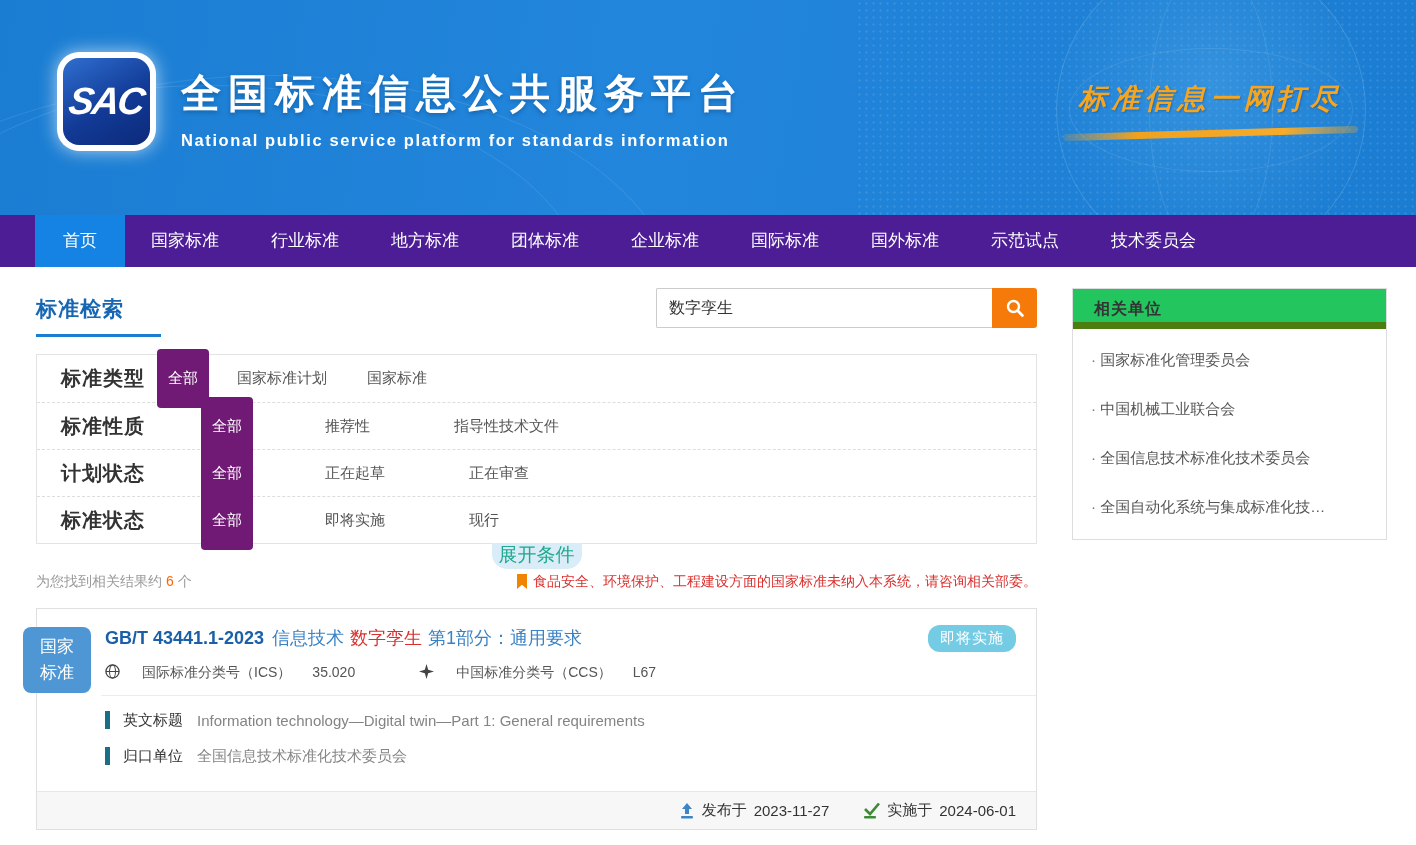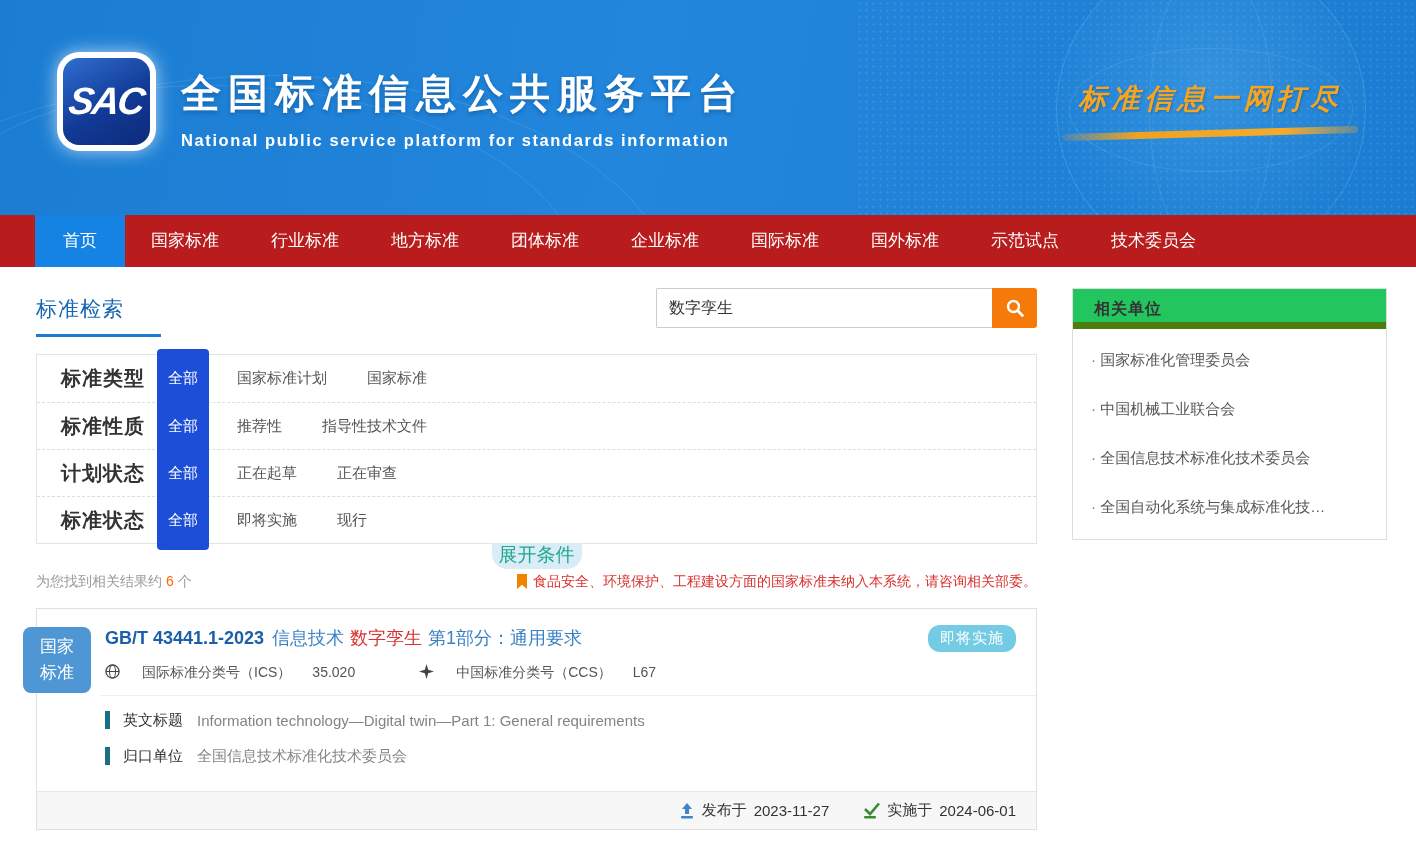--- a/index.html
+++ b/index.html
@@ -33,48 +33,48 @@
               text-shadow:0 2px 4px rgba(0,40,90,.35); }
   .en-subtitle { margin-top:10px; font-size:16.5px; font-weight:bold; letter-spacing:1.6px; white-space:nowrap; }
 
   .slogan { position:absolute; right:58px; top:80px; text-align:center; }
   .slogan-text { color:#f7a51f; font-size:28px; font-weight:bold; font-style:italic; letter-spacing:5px;
                  white-space:nowrap; text-shadow:1px 1px 2px rgba(0,40,90,.3); }
   .slogan-stroke { margin:12px auto 0 auto; width:295px; height:7px; border-radius:4px; transform:rotate(-1.6deg);
                    background:linear-gradient(90deg, rgba(247,165,31,.15), #f0a21e 25%, #f7ab2a 75%, rgba(247,165,31,.25)); }
 
   
-  .navbar { height:52px; background:#b91c1c; }
+  .navbar { height:52px; background:#4c1d95; }
   .nav-list { list-style:none; display:flex; height:52px; padding-left:35px; }
   .nav-item { height:52px; line-height:52px; padding:0 26px; color:#fff; font-size:17px;
               cursor:pointer; white-space:nowrap; }
   .nav-item.active { background:#1583e3; padding:0 28px; }
 
   
   .content { display:flex; padding:21px 29px 0 36px; gap:35px; }
   .main { width:1001px; flex:0 0 1001px; }
   .side { width:315px; flex:0 0 315px; }
 
   
   .search-row { display:flex; justify-content:space-between; align-items:flex-start; height:44px; }
   .section-title-wrap { position:relative; padding-top:7px; }
-  .section-title { color:#1766b3; font-size:21px; font-weight:normal; letter-spacing:1px; }
+  .section-title { color:#1766b3; font-size:21px; font-weight:bold; letter-spacing:1px; }
   .title-underline { position:absolute; left:0; bottom:-14px; width:125px; height:3px; background:#1a7dd2; }
   .search-group { display:flex; }
   .search-input { width:336px; height:40px; border:1px solid #ccc; border-right:none; border-radius:2px 0 0 2px;
                   font-size:16px; color:#333; padding:0 12px; outline:none; font-family:"Liberation Sans",sans-serif; }
   .search-btn { width:45px; height:40px; background:#f57a0a; border:none; border-radius:0 3px 3px 0;
                 display:flex; align-items:center; justify-content:center; cursor:pointer; }
 
   
   .filter-box { margin-top:22px; border:1px solid #e3e3e3; background:#fff; }
   .filter-row { display:flex; align-items:center; height:47px; padding:0 24px; }
-  .filter-row + .filter-row { border-top:1px dashed #ddd; }
+  .filter-row + .filter-row { border-top:1px dashed #ddd;gap:44px; }
   .filter-label { font-size:20px; font-weight:bold; color:#333; width:96px; letter-spacing:1px; }
-  .filter-all { background:#1d4ed8; color:#fff; font-size:15px; border:none; border-radius:4px;
+  .filter-all { background:#701a75; color:#fff; font-size:15px; border:none; border-radius:4px;
                 padding:20px 11px; margin-right:28px; cursor:pointer; }
   .filter-opt { font-size:15px; color:#555; margin-right:40px; cursor:pointer; }
 
   .expand-wrap { text-align:center; margin-top:-1px; height:26px; }
   .expand-tab { display:inline-block; width:90px; height:26px; line-height:24px; background:#d9ecf7;
                 color:#1ea98e; font-size:19px; border-radius:0 0 15px 15px; cursor:pointer; }
 
   
   .meta-row { display:flex; justify-content:space-between; align-items:center; margin-top:4px; }
   .result-summary { font-size:14px; color:#9a9a9a; }

